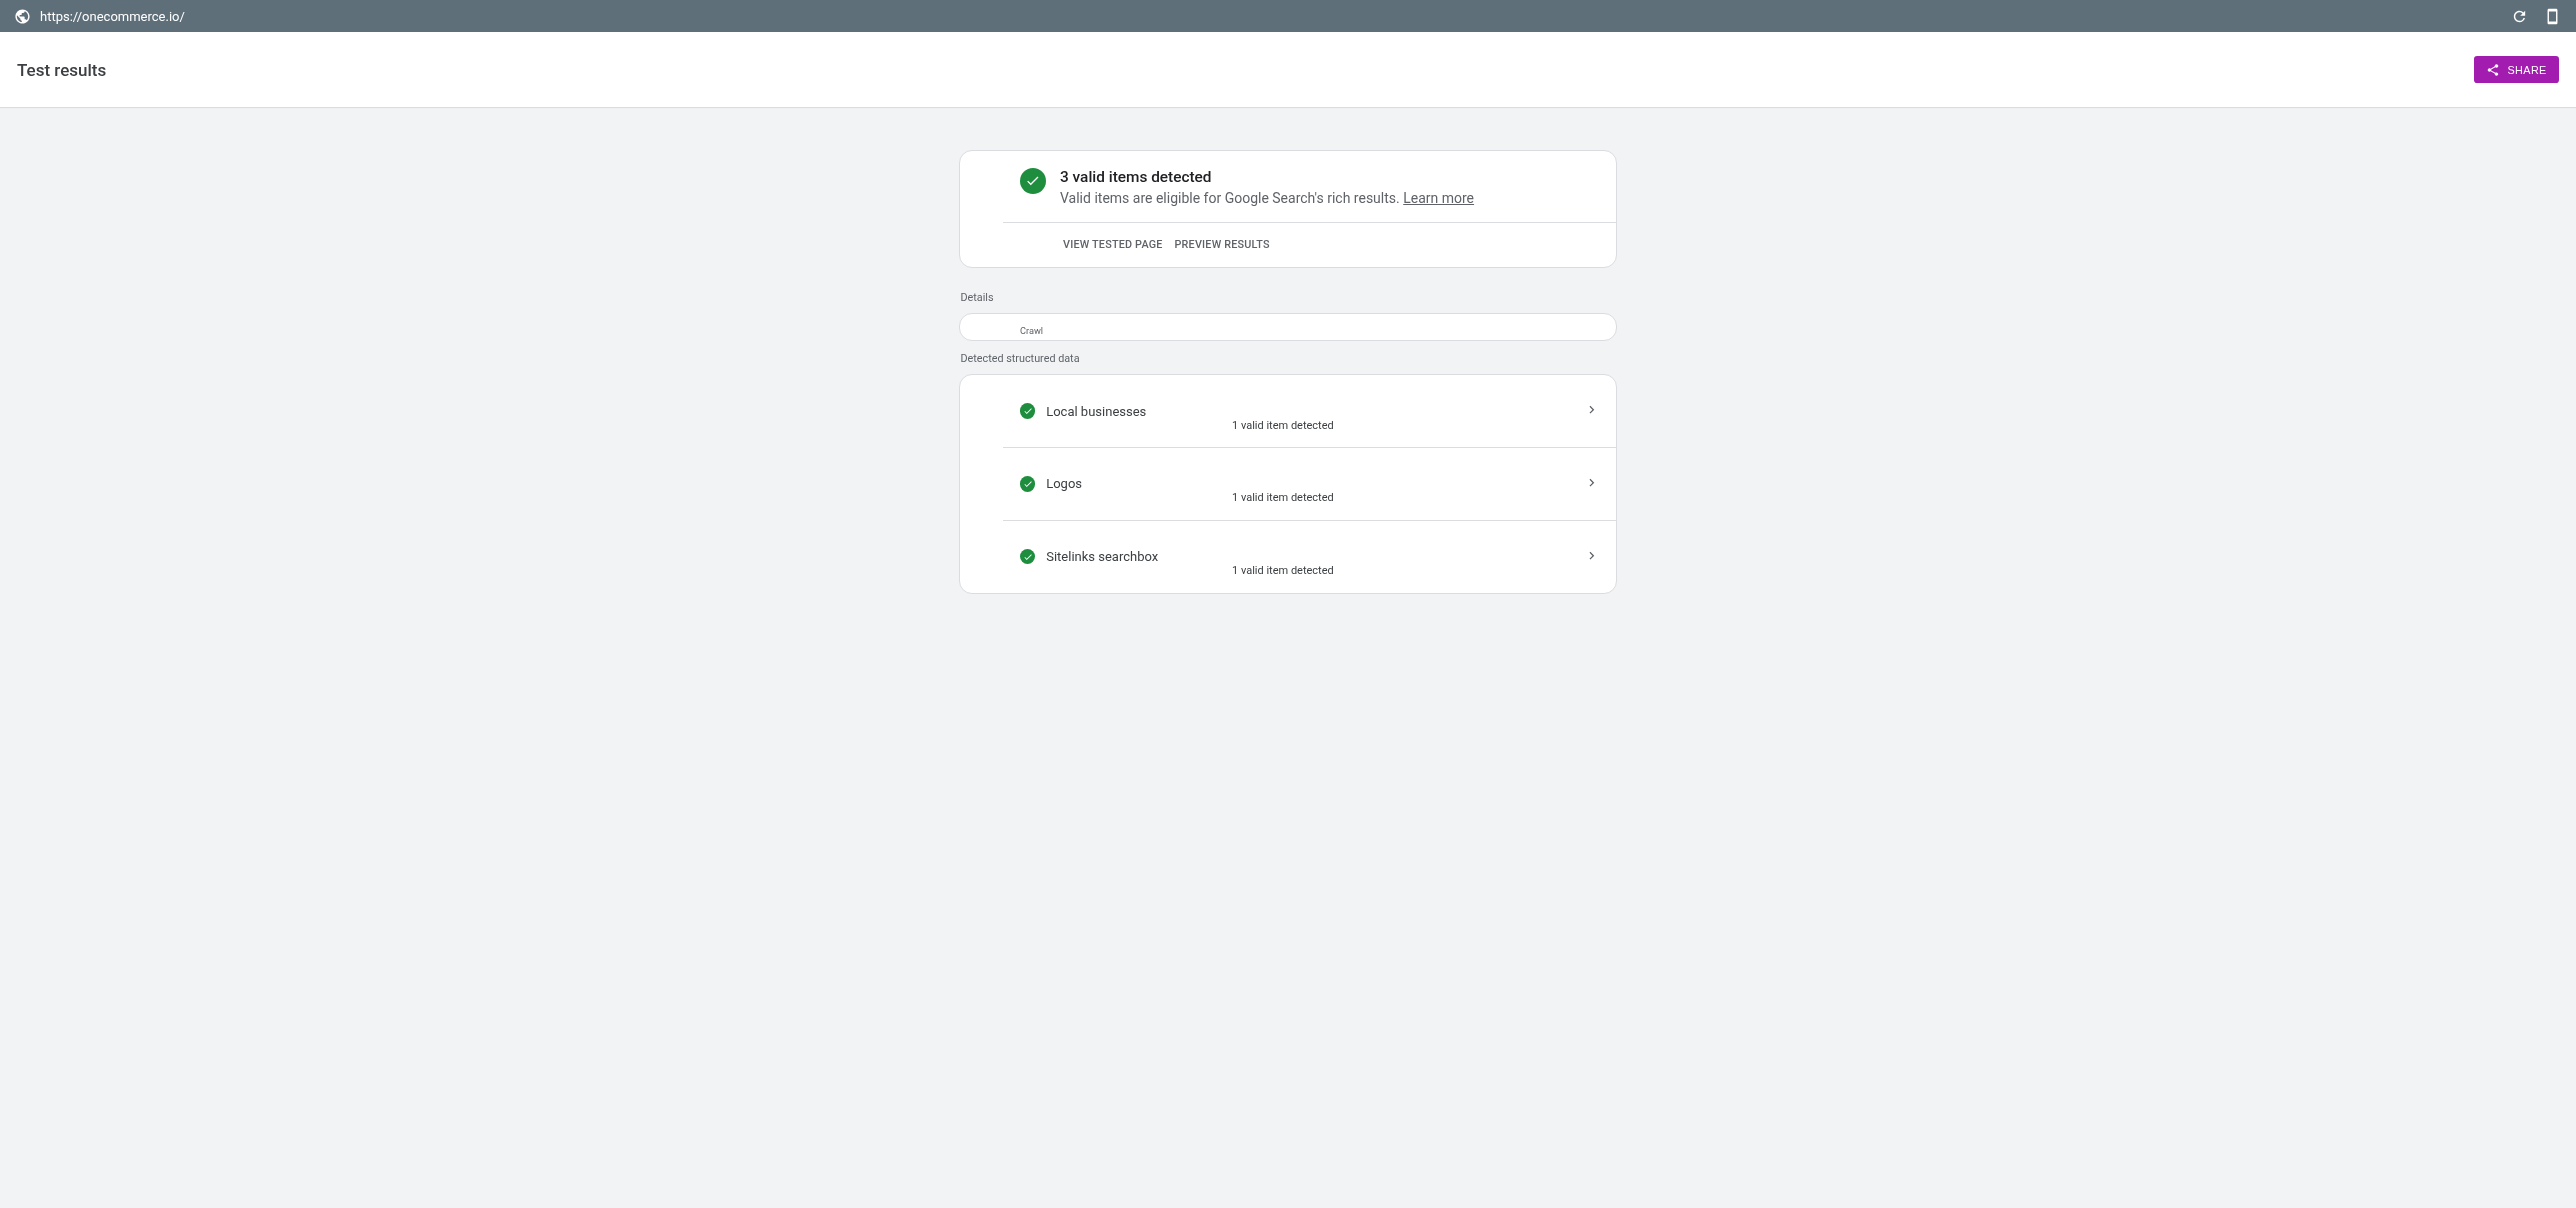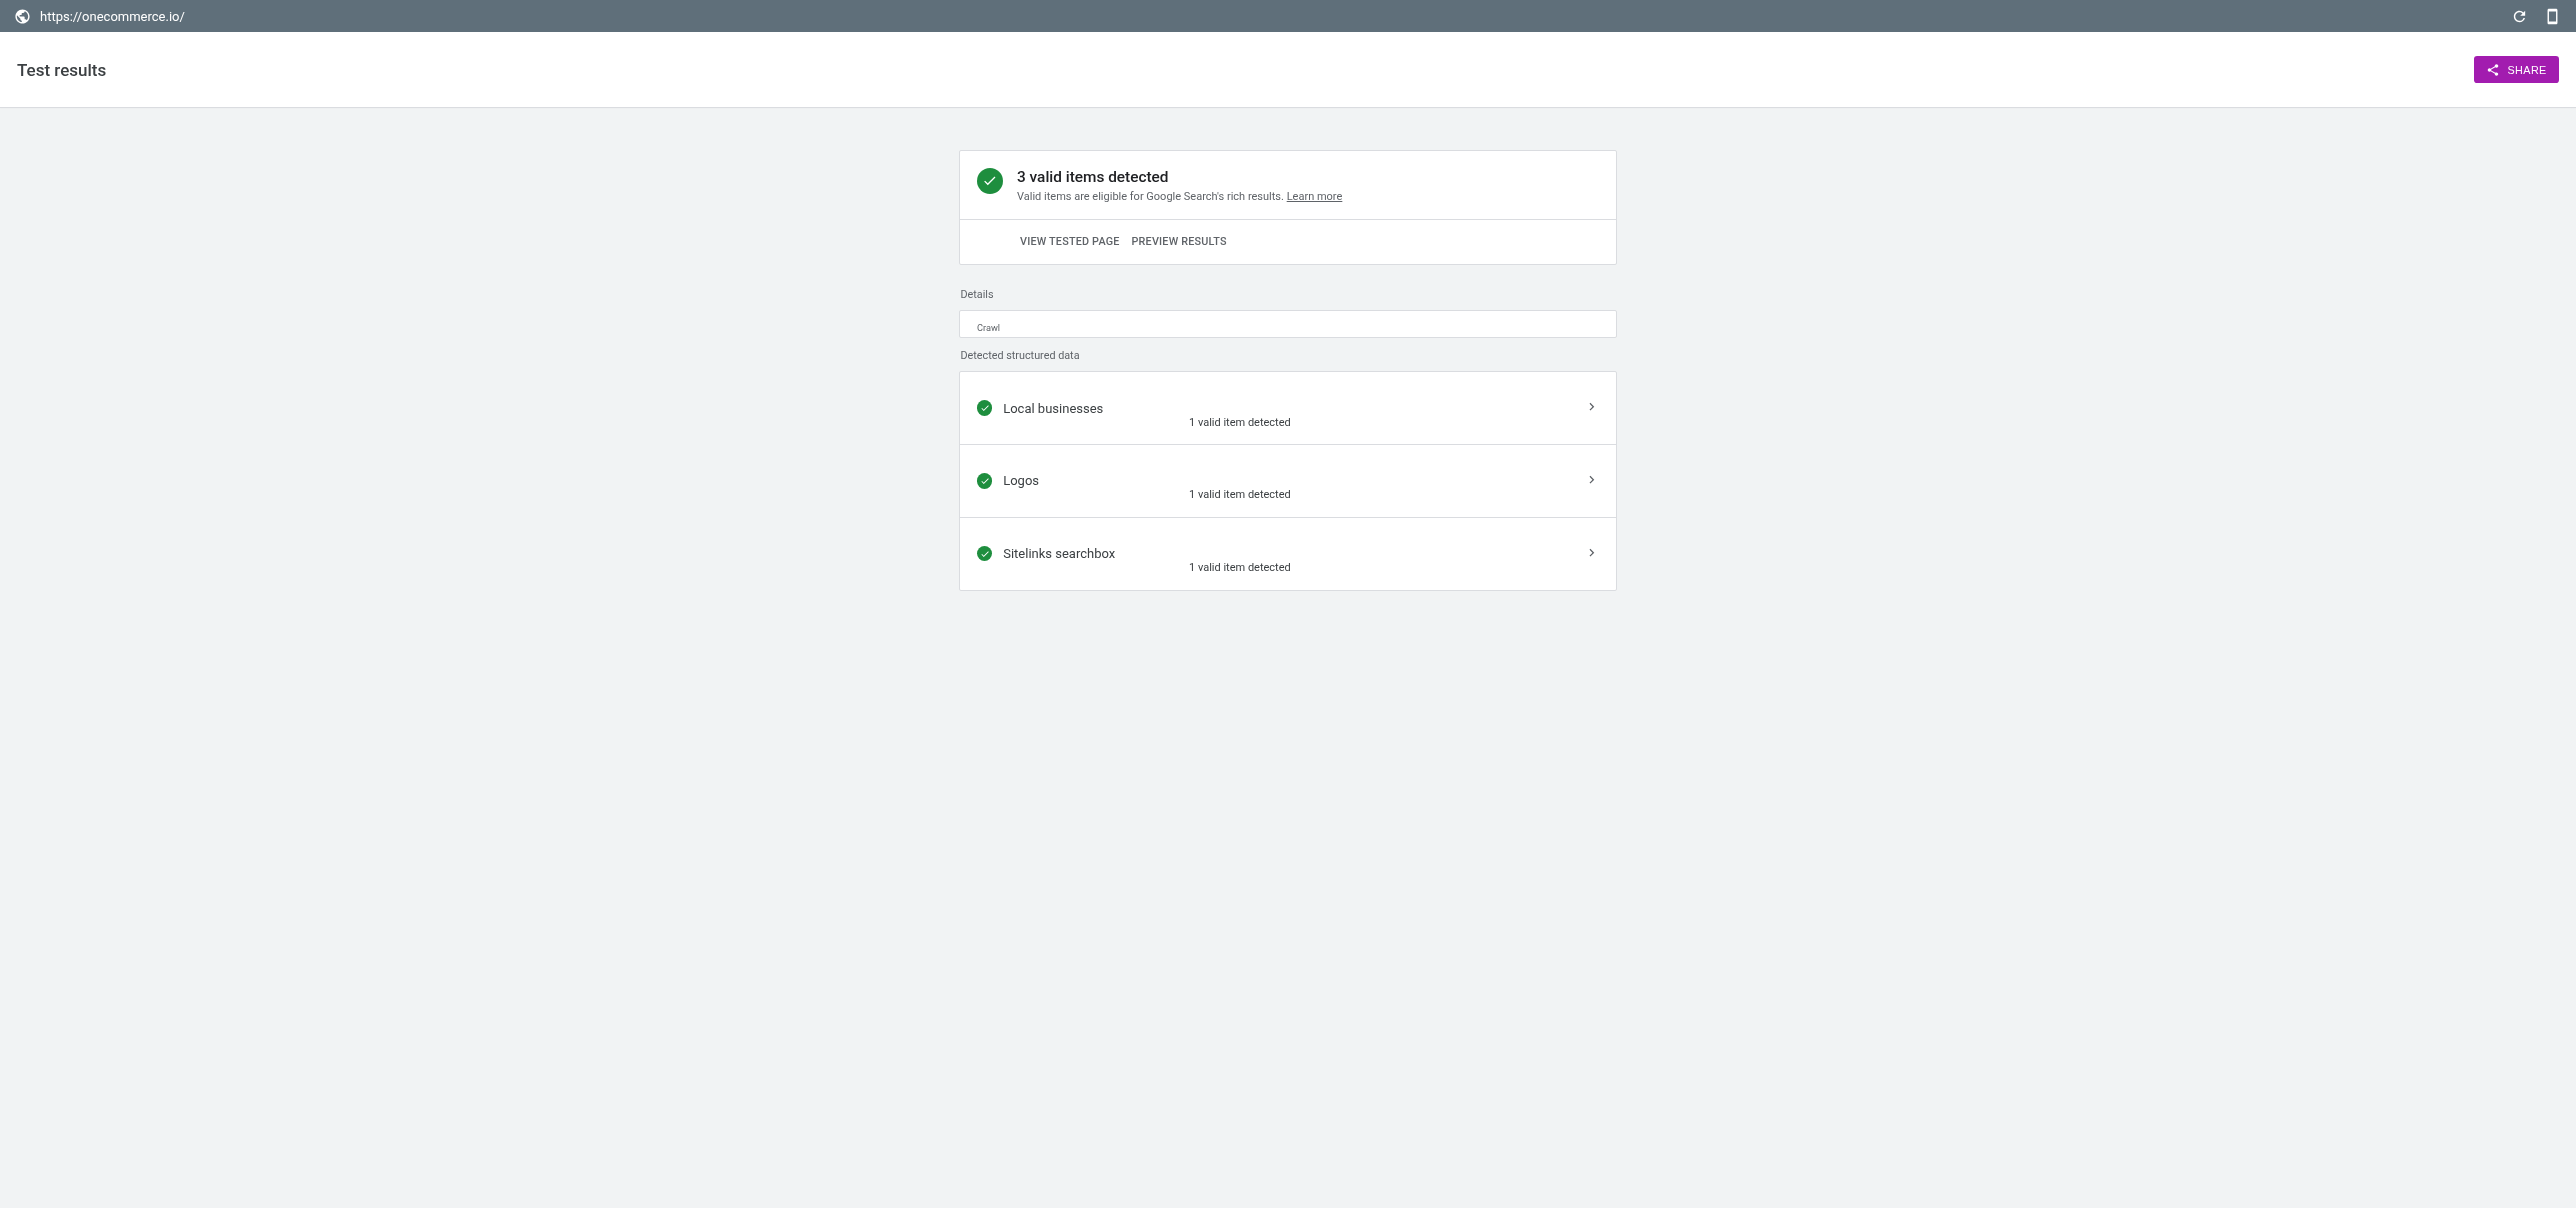--- a/index.html
+++ b/index.html
@@ -75,21 +75,22 @@
       width: 14px;
       height: 14px;
     }
     .main {
       max-width: 658px;
       margin: 42px auto 0;
     }
     .card {
       background: #fff;
       border: 0.8px solid #dadce0;
-      border-radius: 2px;
+      border-radius: 13px;
+      padding-left: 43px;
     }
     .summary-card {
       margin-bottom: 23px;
     }
     .summary-top {
       display: flex;
       align-items: flex-start;
       gap: 14px;
       padding: 17px 17px 15.4px;
     }
@@ -108,21 +109,21 @@
       width: 15.4px;
       height: 15.4px;
     }
     .summary-text h2 {
       font-size: 15.4px;
       font-weight: 500;
       color: #202124;
       margin-bottom: 4.6px;
     }
     .summary-text p {
-      font-size: 11px;
+      font-size: 14px;
       color: #5f6368;
     }
     .summary-text a {
       color: #5f6368;
       text-decoration: underline;
     }
     .summary-actions {
       border-top: 0.8px solid #dadce0;
       padding: 15.4px 17px 15.4px 60px;
       display: flex;

